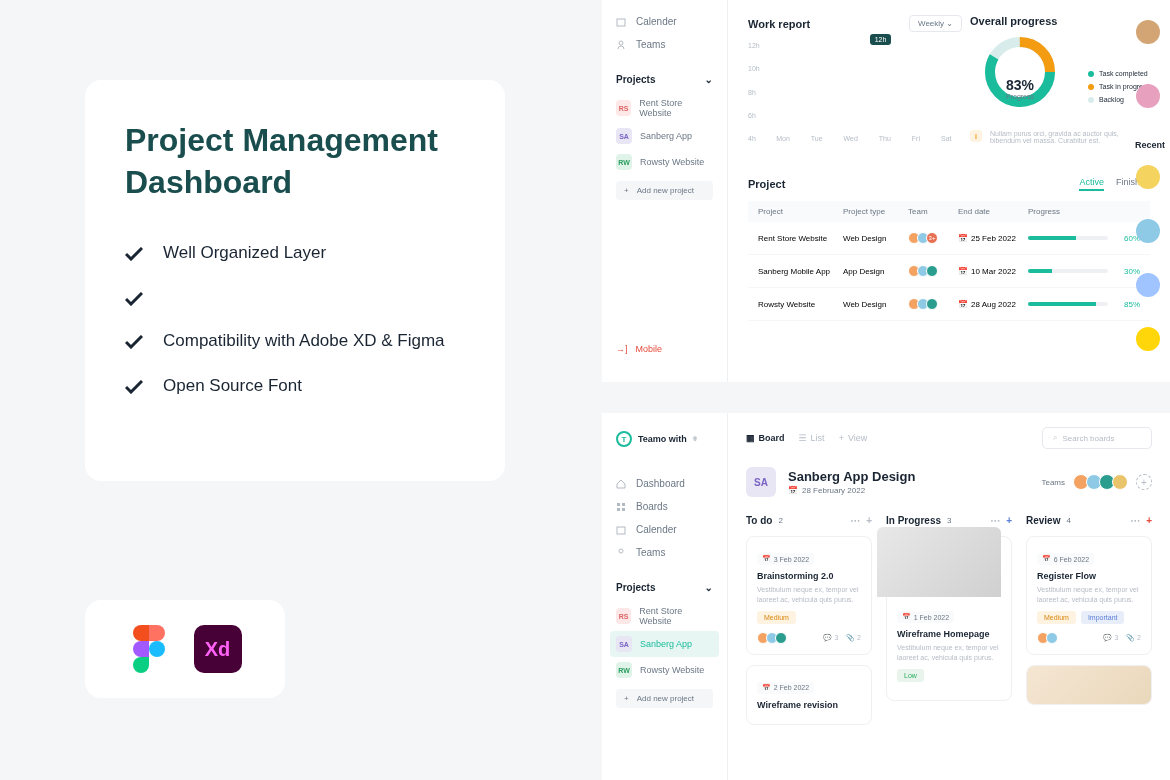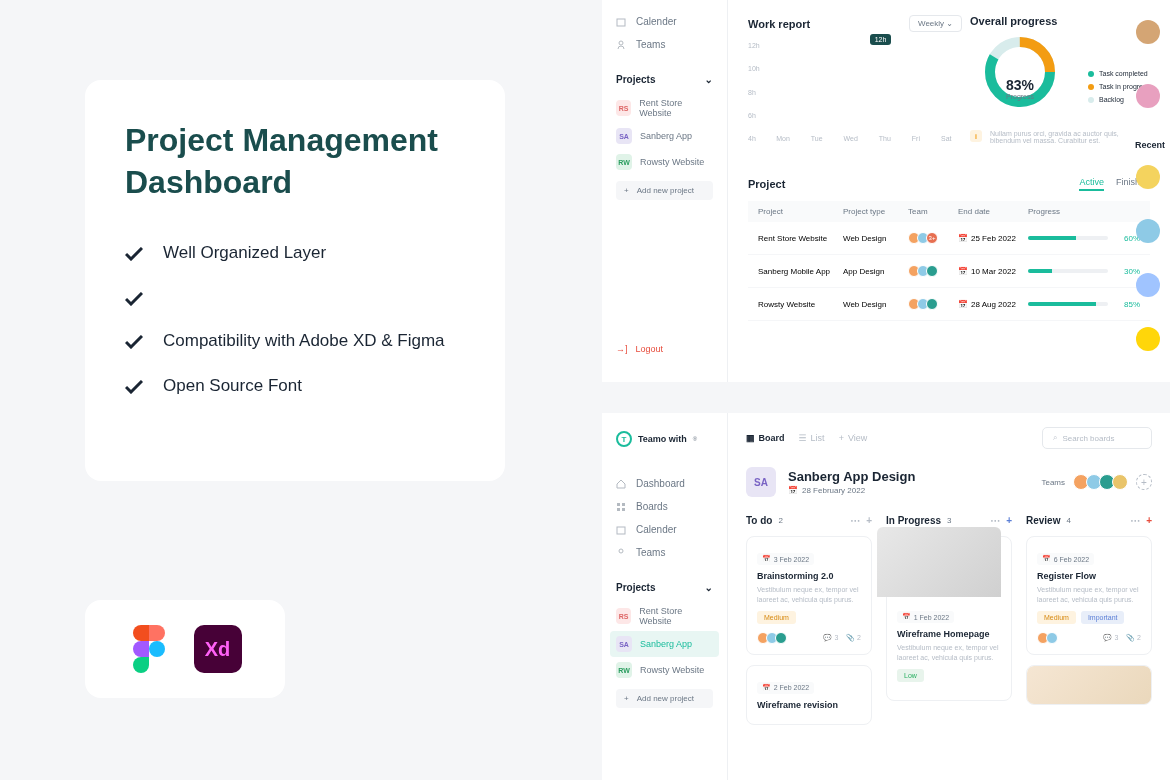--- a/index.html
+++ b/index.html
@@ -195,21 +195,21 @@
     <div class="project-item">
         <div class="proj-badge" style="background:#e0f3e8;color:#2a9d5f">RW</div>
         <span class="proj-name">Rowsty Website</span>
       </div>
     <div class="add-project-btn">
         <span>+</span>
         <span>Add new project</span>
       </div>
     <div class="logout">
         <span>→]</span>
-        <span>Logout</span>
+        <span>Mobile</span>
       </div>
   </div>
 
   <div class="main-top">
     <div class="charts-row">
       <div class="work-report">
         <div class="chart-header">
           <div class="chart-title">Work report</div>
           <div class="weekly-dd"><span>Weekly</span> ⌄</div>
         </div>

